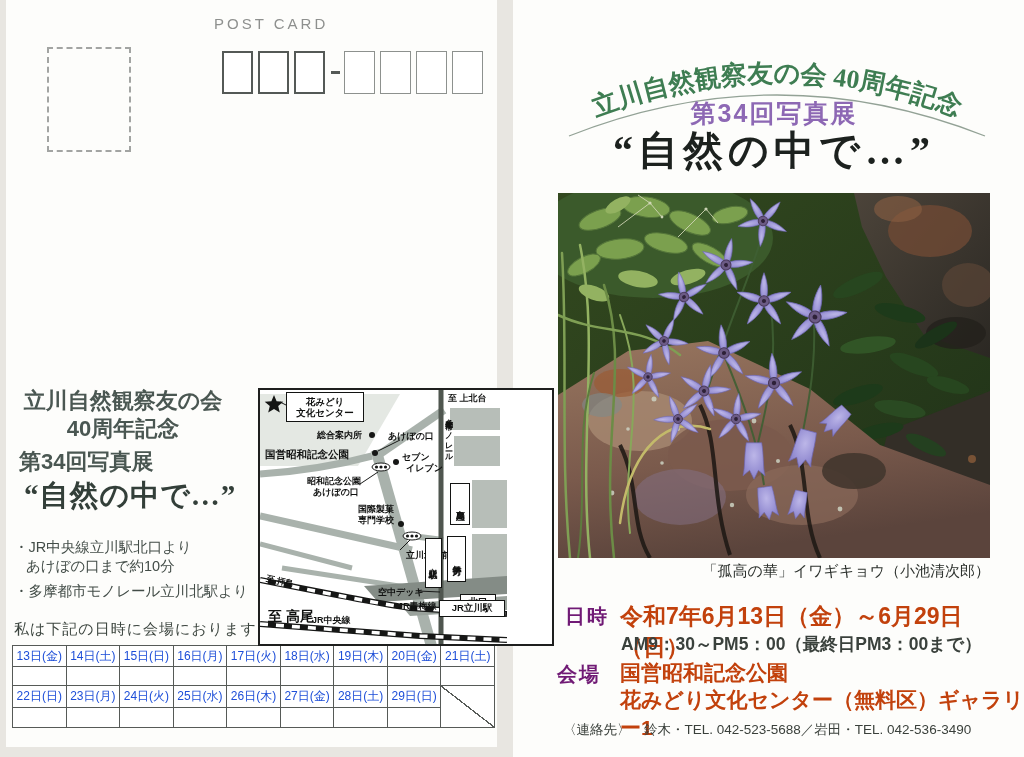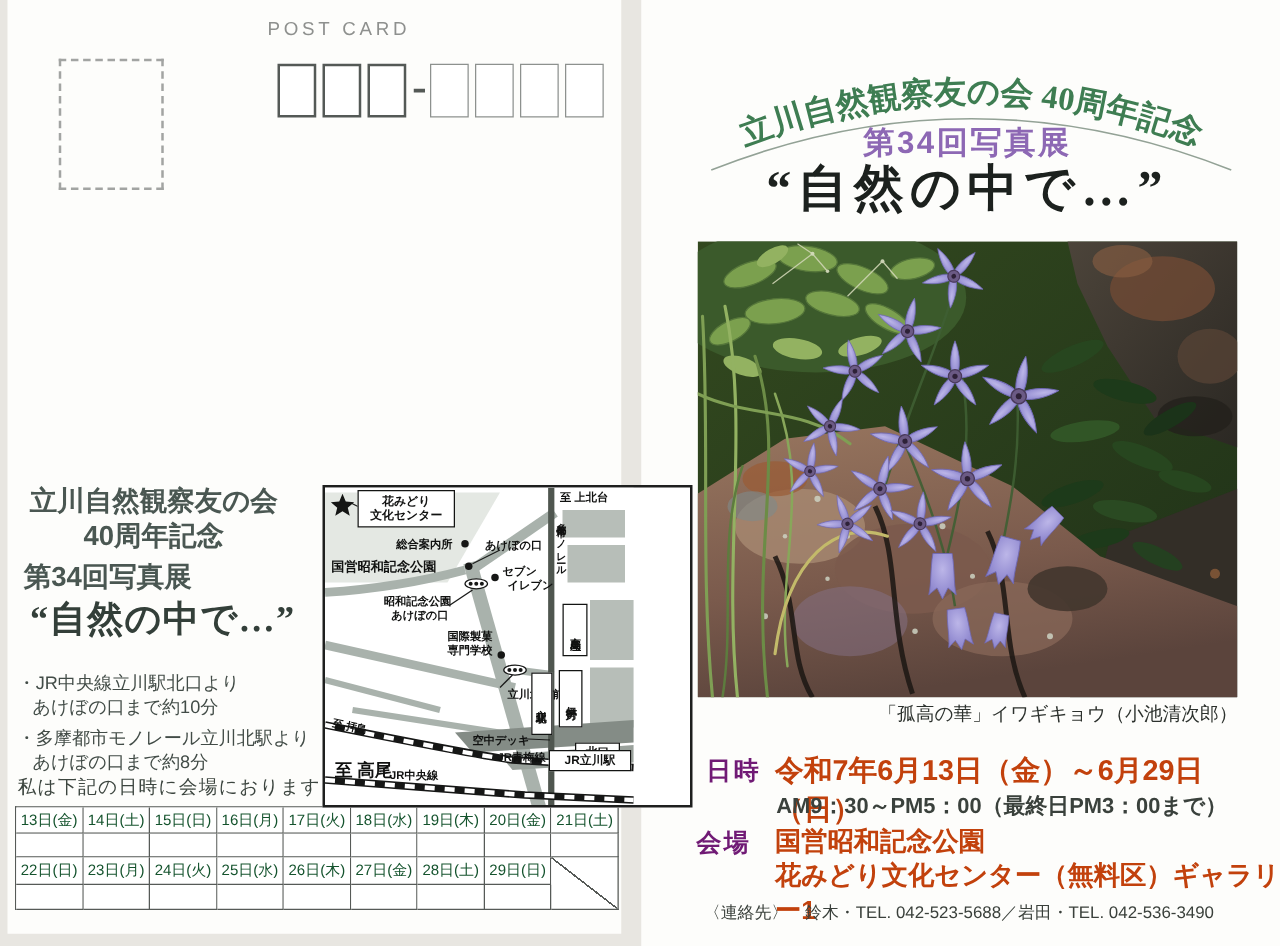--- a/index.html
+++ b/index.html
@@ -30,21 +30,21 @@
   .exh  { left:19px; top:447px; font-size:22px; font-weight:bold; color:#4a5752; }
   .title-serif-l { left:24px; top:476px; font-family:"Liberation Serif", serif; font-weight:bold; font-size:29px; color:#333f39; letter-spacing:1px; }
   .access { left:14px; top:538px; font-size:14.5px; color:#424c47; line-height:19px; }
   .access .ind { padding-left:12px; margin-bottom:6px; }
   .note { left:14px; top:620px; font-size:15px; color:#3c453f; letter-spacing:1px; }
 
   .calendar { left:12px; top:645px; width:483px; display:grid;
     grid-template-columns:repeat(9,1fr); grid-template-rows:21px 19px 22px 20px;
     border-top:1.5px solid #55585533; border:0; }
   .cal-cell { border-right:1px solid #565a57; border-bottom:1px solid #565a57; background:#fff;
-    display:flex; align-items:center; justify-content:center; font-size:12px; color:#14532d; white-space:nowrap; overflow:hidden; }
+    display:flex; align-items:center; justify-content:center; font-size:12px; color:#1d4ed8; white-space:nowrap; overflow:hidden; }
   .calendar { border-left:1px solid #565a57; border-top:1px solid #565a57; }
   .cal-diag { grid-column:9; grid-row:3 / 5;
     background:linear-gradient(to top right, #fff 49%, #565a57 49%, #565a57 51%, #fff 51%); }
 
   
   .map { left:258px; top:388px; width:296px; height:258px; background:#fff; border:2px solid #1e1f1e; overflow:hidden; }
   .map svg { position:absolute; left:0; top:0; }
   .ml { position:absolute; font-size:9px; font-weight:bold; color:#101110; line-height:10px; white-space:nowrap; }
   .ml.big { font-size:10.5px; }
   .v { writing-mode:vertical-rl; text-orientation:upright; letter-spacing:1px; }
@@ -91,21 +91,20 @@
 
 <div class="abs org1">立川自然観察友の会</div>
 <div class="abs org2">40周年記念</div>
 <div class="abs exh">第34回写真展</div>
 <div class="abs title-serif-l">“自然の中で…”</div>
 
 <div class="abs access">
   <div>・JR中央線立川駅北口より</div>
   <div class="ind">あけぼの口まで約10分</div>
   <div>・多摩都市モノレール立川北駅より</div>
-  <div class="ind">あけぼの口まで約8分</div>
 </div>
 
 <div class="abs note">私は下記の日時に会場におります</div>
 
 <div class="abs calendar">
   <div class="cal-cell">13日(金)</div>
   <div class="cal-cell">14日(土)</div>
   <div class="cal-cell">15日(日)</div>
   <div class="cal-cell">16日(月)</div>
   <div class="cal-cell">17日(火)</div>

